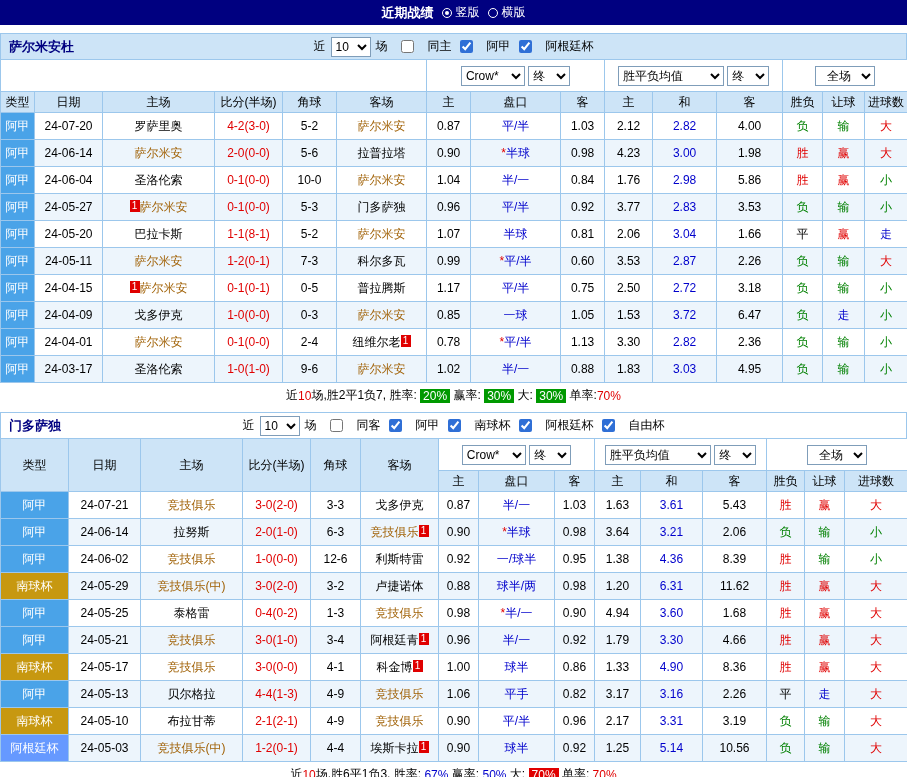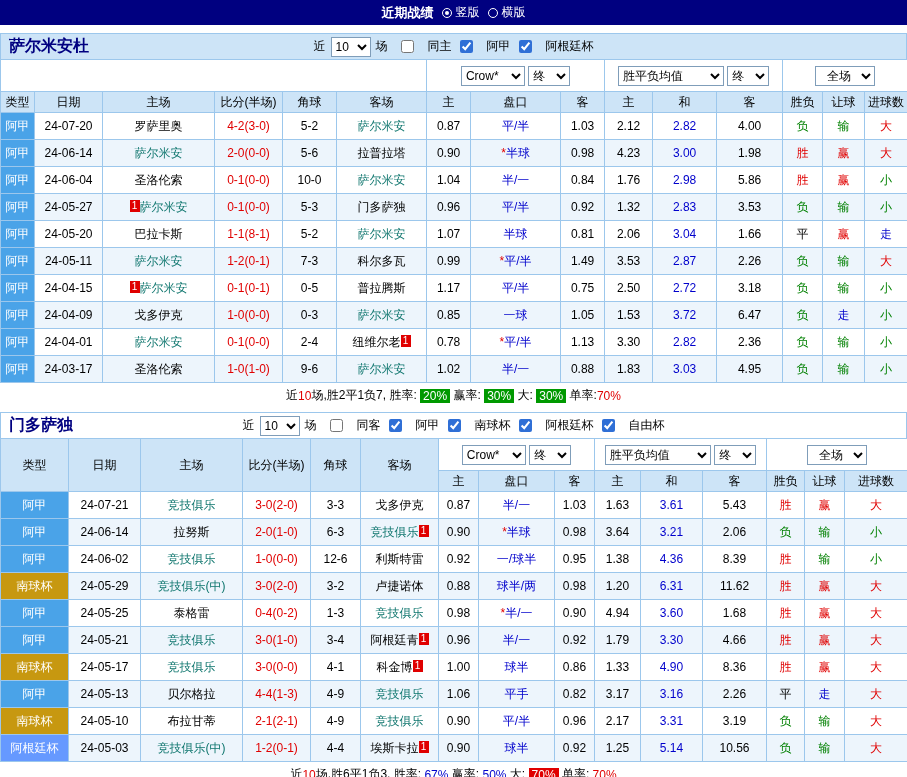--- a/index.html
+++ b/index.html
@@ -11,21 +11,21 @@
   .radio-opt { display: inline-flex; align-items: center; gap: 4px; cursor: pointer; }
   .rdot { width: 10px; height: 10px; border: 1px solid #fff; border-radius: 50%; display: inline-block; position: relative; }
   .rdot.sel::after { content: ""; position: absolute; left: 2px; top: 2px; width: 4px; height: 4px; background: #fff; border-radius: 50%; }
 
   .gap8 { height: 8px; }
   .gap4 { height: 4px; }
 
   .sec-header { height: 26px; display: flex; align-items: center; position: relative; border: 1px solid #9CC7EC; border-bottom: 0; }
   .sec-header.blue { background: #CDE4F7; }
   .sec-header.white { background: #fff; }
-  .team-title { position: absolute; left: 8px; font-weight: bold; color: #000080; font-size: 16px; }
+  .team-title { position: absolute; left: 8px; font-weight: bold; color: #000080; font-size: 13px; }
   .filters { margin: 0 auto; display: flex; align-items: center; gap: 5px; }
   .cb-group { display: inline-flex; align-items: center; }
   .cb-label { display: inline-flex; align-items: center; gap: 14px; margin-left: 8px; cursor: pointer; }
   input[type=checkbox] { width: 13px; height: 13px; accent-color: #2F6FD6; margin: 0; }
 
   select { font-size: 12px; height: 20px; border: 1px solid #7F9DB9; background: #fff; }
   .sel-count { width: 40px; }
   .sel-book { width: 64px; }
   .sel-stage { width: 42px; }
   .sel-avg { width: 106px; }
@@ -37,21 +37,21 @@
   .ddrow th { background: #fff; height: 32px; }
   .colhead th { background: #CDE4F7; height: 21px; }
   th.lab { background: #CDE4F7; }
   tbody tr:nth-child(even) { background: #EDF5FC; }
 
   td.league { color: #fff; }
   .ajia { background: #4AA3E8; }
   .nanqiu { background: #C79810; }
   .agtb { background: #6699FF; }
   td.score { color: #E00000; margin-top: 13px; }
-  .focus { color: #0f766e; text-align: right; }
+  .focus { color: #a16207; text-align: right; }
   .hctext { color: #0000CC; }
   .star { color: #E00000; }
   td.mid { color: #0000CC; }
   .c-r { color: #E00000; }
   .c-g { color: #008000; }
   .c-b { color: #0000CC; }
   .c-k { color: #000; }
   .badge { display: inline-block; background: #E00000; color: #fff; font-size: 10px; line-height: 12px; min-width: 10px; height: 12px; vertical-align: 2px; text-align: center; }
 
   .summary { height: 25px; display: flex; align-items: center; justify-content: center; }
@@ -208,21 +208,21 @@
         <tr>
           <td class="league ajia">阿甲</td>
           <td>24-05-27</td>
           <td><span class="badge">1</span><span class="focus">萨尔米安</span></td>
           <td class="score">0-1(0-0)</td>
           <td>5-3</td>
           <td><span>门多萨独</span></td>
           <td>0.96</td>
           <td><span class="hctext">平/半</span></td>
           <td>0.92</td>
-          <td>1.32</td>
+          <td>3.77</td>
           <td class="mid">2.83</td>
           <td>3.53</td>
           <td class="c-g">负</td>
           <td class="c-g">输</td>
           <td class="c-g">小</td>
         </tr>
         <tr>
           <td class="league ajia">阿甲</td>
           <td>24-05-20</td>
           <td><span>巴拉卡斯</span></td>
@@ -241,21 +241,21 @@
         </tr>
         <tr>
           <td class="league ajia">阿甲</td>
           <td>24-05-11</td>
           <td><span class="focus">萨尔米安</span></td>
           <td class="score">1-2(0-1)</td>
           <td>7-3</td>
           <td><span>科尔多瓦</span></td>
           <td>0.99</td>
           <td><span class="star">*</span><span class="hctext">平/半</span></td>
-          <td>1.49</td>
+          <td>0.60</td>
           <td>3.53</td>
           <td class="mid">2.87</td>
           <td>2.26</td>
           <td class="c-g">负</td>
           <td class="c-g">输</td>
           <td class="c-r">大</td>
         </tr>
         <tr>
           <td class="league ajia">阿甲</td>
           <td>24-04-15</td>

